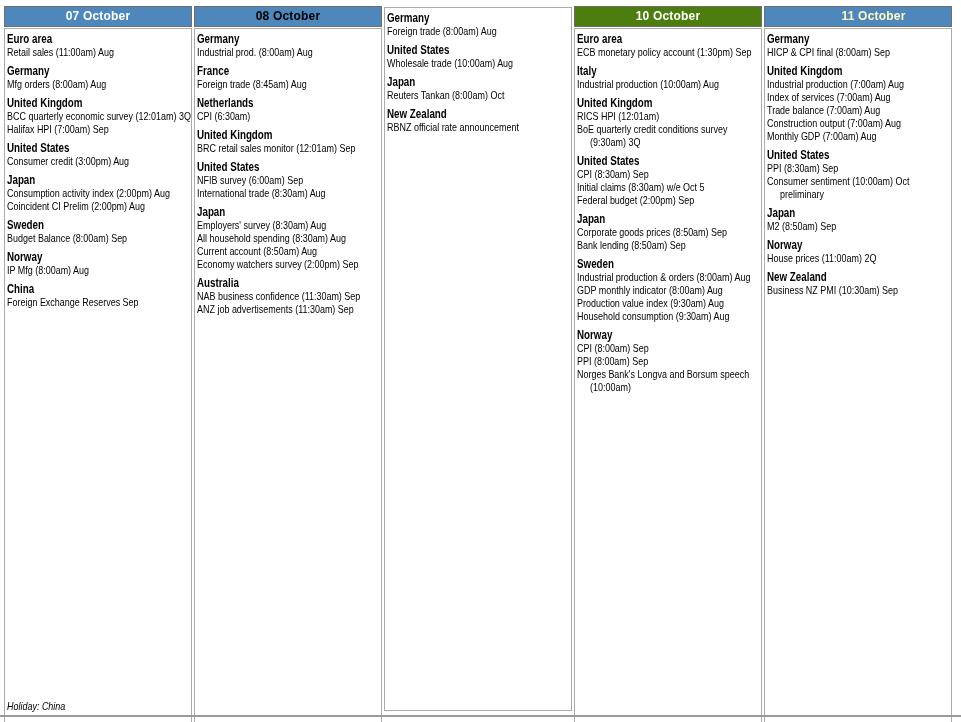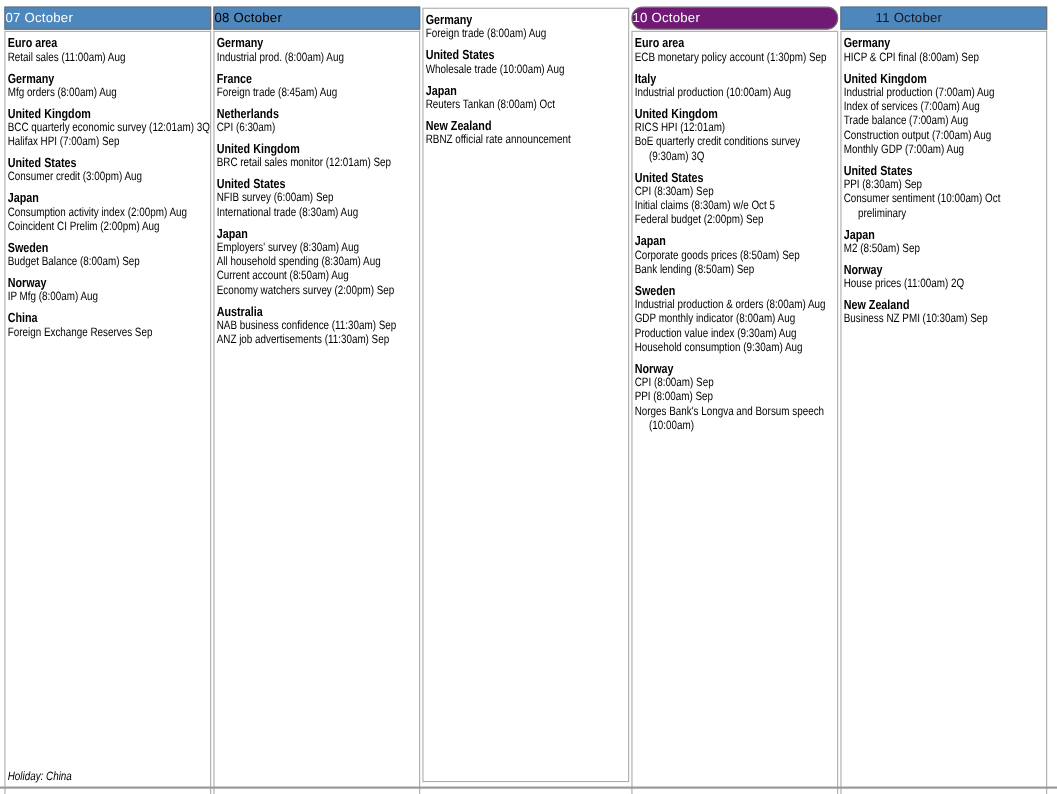--- a/index.html
+++ b/index.html
@@ -22,25 +22,25 @@
     gap: 2px;
   }
   .col {
     width: 188px;
     display: flex;
     flex-direction: column;
   }
   .col-header {
     height: 19px;
     line-height: 19px;
-    text-align: left;
+    text-align: center;
     background: #4E87BB;
     color: #ffffff;
     font-size: 12px;
-    font-weight: normal;
+    font-weight: bold;
     border: 1px solid #6e6e6e;
     letter-spacing: 0.2px;
   }
   .col-body {
     margin-top: 1px;
     height: 681px;
     border: 1px solid #ababab;
     padding: 3px 1px 18px 2px;
     display: flex;
     flex-direction: column;
@@ -188,21 +188,21 @@
             <div class="event">Reuters Tankan (8:00am) Oct</div>
           </div>
           <div class="group">
             <div class="country">New Zealand</div>
             <div class="event">RBNZ official rate announcement</div>
           </div>
         </div>
       </div>
     </div>
     <div class="col">
-      <div class="col-header" style="background: #701a75; color: rgb(255, 255, 255); border-radius: 10px;">10 October</div>
+      <div class="col-header" style="background: #4d7c0f; color: rgb(255, 255, 255);">10 October</div>
       <div class="col-body">
         <div class="condense">
           <div class="group">
             <div class="country">Euro area</div>
             <div class="event">ECB monetary policy account (1:30pm) Sep</div>
           </div>
           <div class="group">
             <div class="country">Italy</div>
             <div class="event">Industrial production (10:00am) Aug</div>
           </div>
@@ -232,21 +232,21 @@
           <div class="group">
             <div class="country">Norway</div>
             <div class="event">CPI (8:00am) Sep</div>
             <div class="event">PPI (8:00am) Sep</div>
             <div class="event">Norges Bank's Longva and Borsum speech (10:00am)</div>
           </div>
         </div>
       </div>
     </div>
     <div class="col">
-      <div class="col-header" style="background: rgb(78, 135, 187); color: #0f172a; padding-left: 31px;">11 October</div>
+      <div class="col-header" style="background: rgb(78, 135, 187); color: #fef9c3; padding-left: 31px;">11 October</div>
       <div class="col-body">
         <div class="condense">
           <div class="group">
             <div class="country">Germany</div>
             <div class="event">HICP &amp; CPI final (8:00am) Sep</div>
           </div>
           <div class="group">
             <div class="country">United Kingdom</div>
             <div class="event">Industrial production (7:00am) Aug</div>
             <div class="event">Index of services (7:00am) Aug</div>

